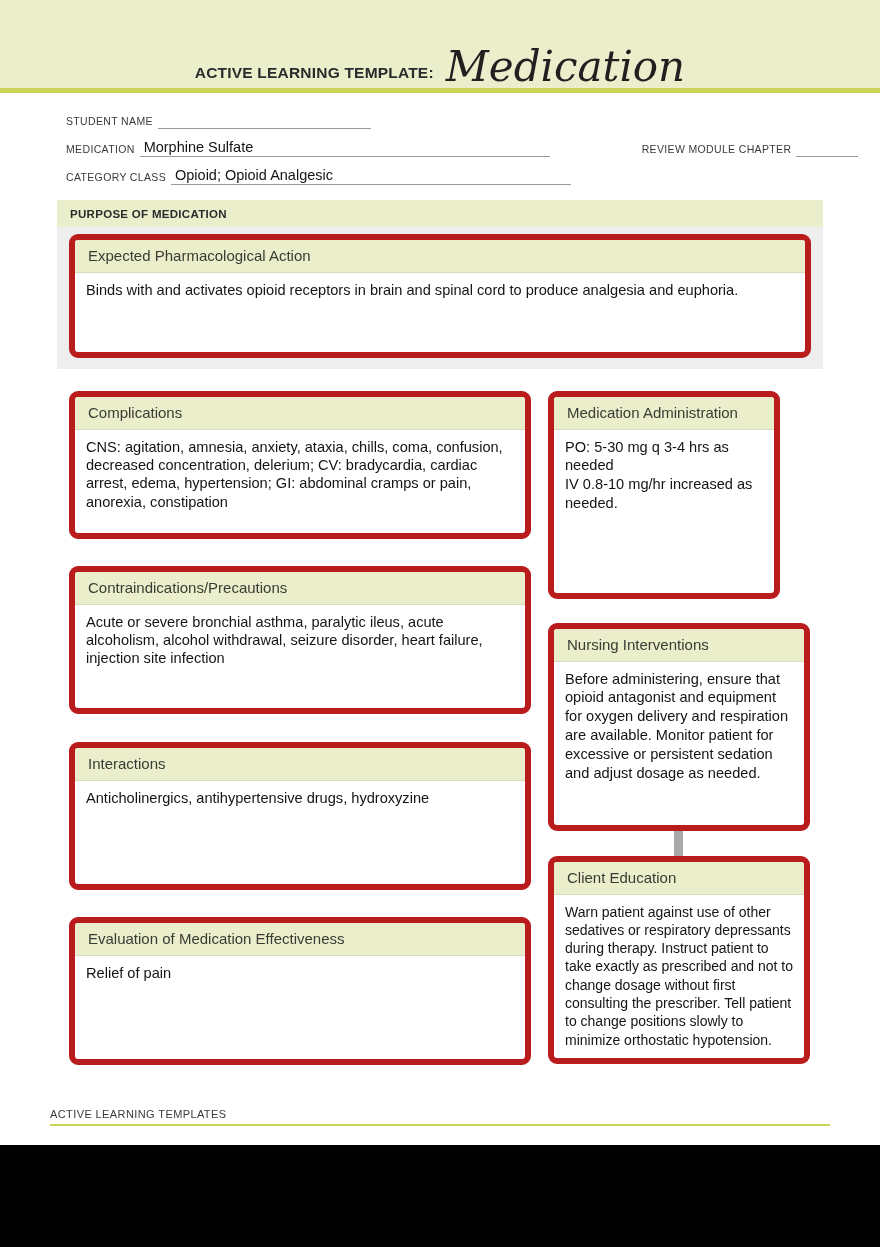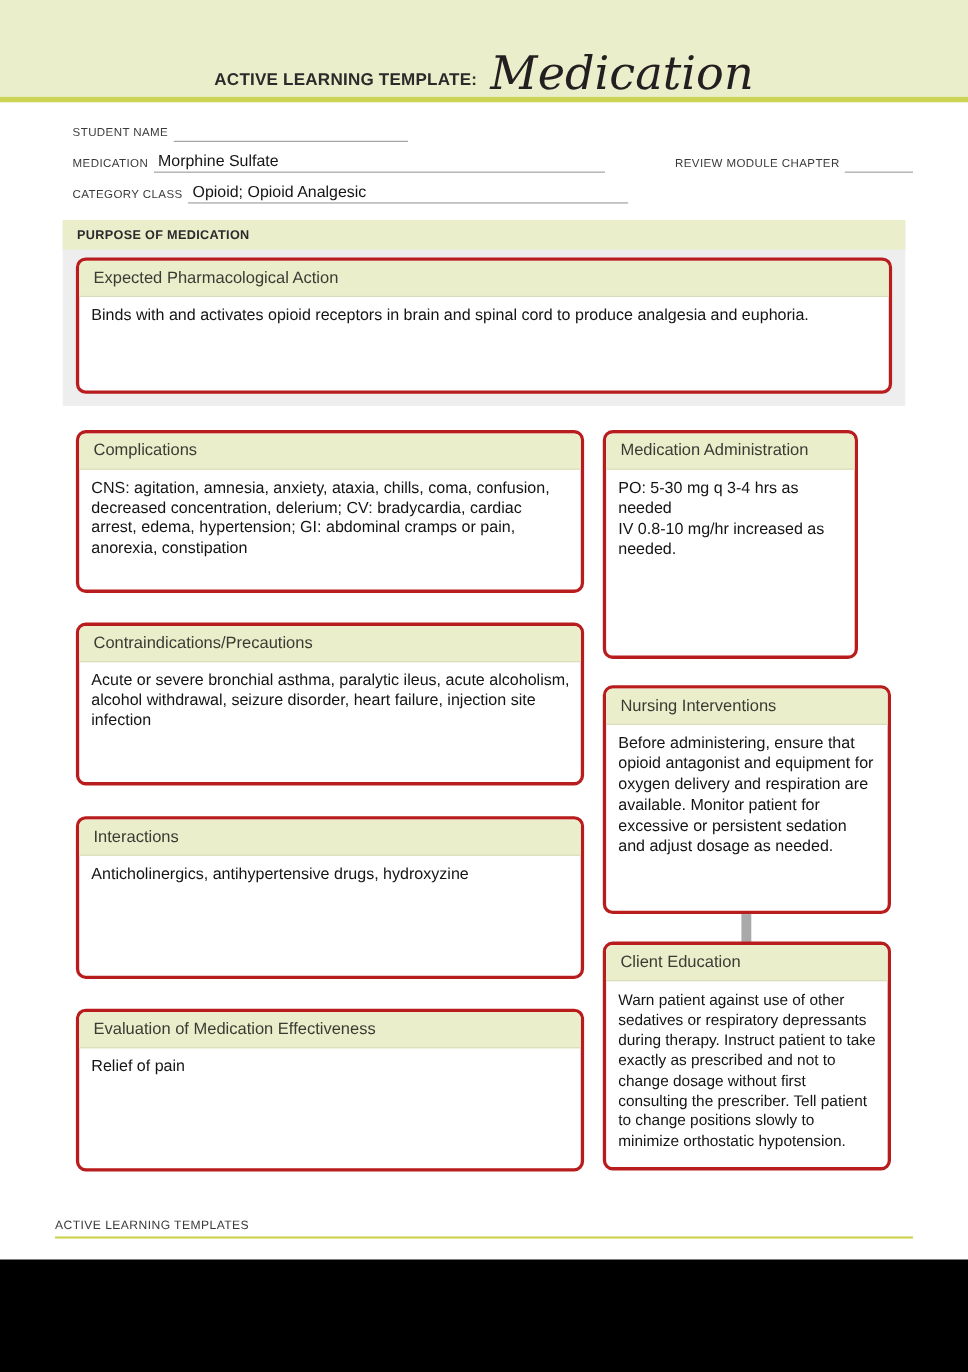--- a/index.html
+++ b/index.html
@@ -95,21 +95,21 @@
     padding-bottom: 2px;
     white-space: nowrap;
   }
   .line-student { width: 213px; }
   .line-medication { width: 410px; }
   .line-category { width: 400px; }
   .line-chapter { width: 62px; }
   .review-group {
     display: flex;
     align-items: flex-end;
-    margin-left: 64px;
+    margin-left: 92px;
   }
 
   
   .purpose-panel {
     position: absolute;
     left: 57px; top: 200px;
     width: 766px;
     background: #eeeeee;
     padding: 0;
   }
@@ -124,21 +124,21 @@
   .purpose-boxes {
     display: flex;
     gap: 12px;
     padding: 7px 12px 11px 12px;
   }
   .purpose-boxes .card { flex: 1; }
 
   
   .card {
     background: #ffffff;
-    border: 3px solid #b91c1c;
+    border: 6px solid #b91c1c;
     border-radius: 9px;
     overflow: hidden;
     box-sizing: border-box;
   }
   .card-header {
     background: #eaeecb;
     font-size: 15px;
     color: #3b3b33;
     padding: 8px 0 7px 13px;
     line-height: 1.1;

